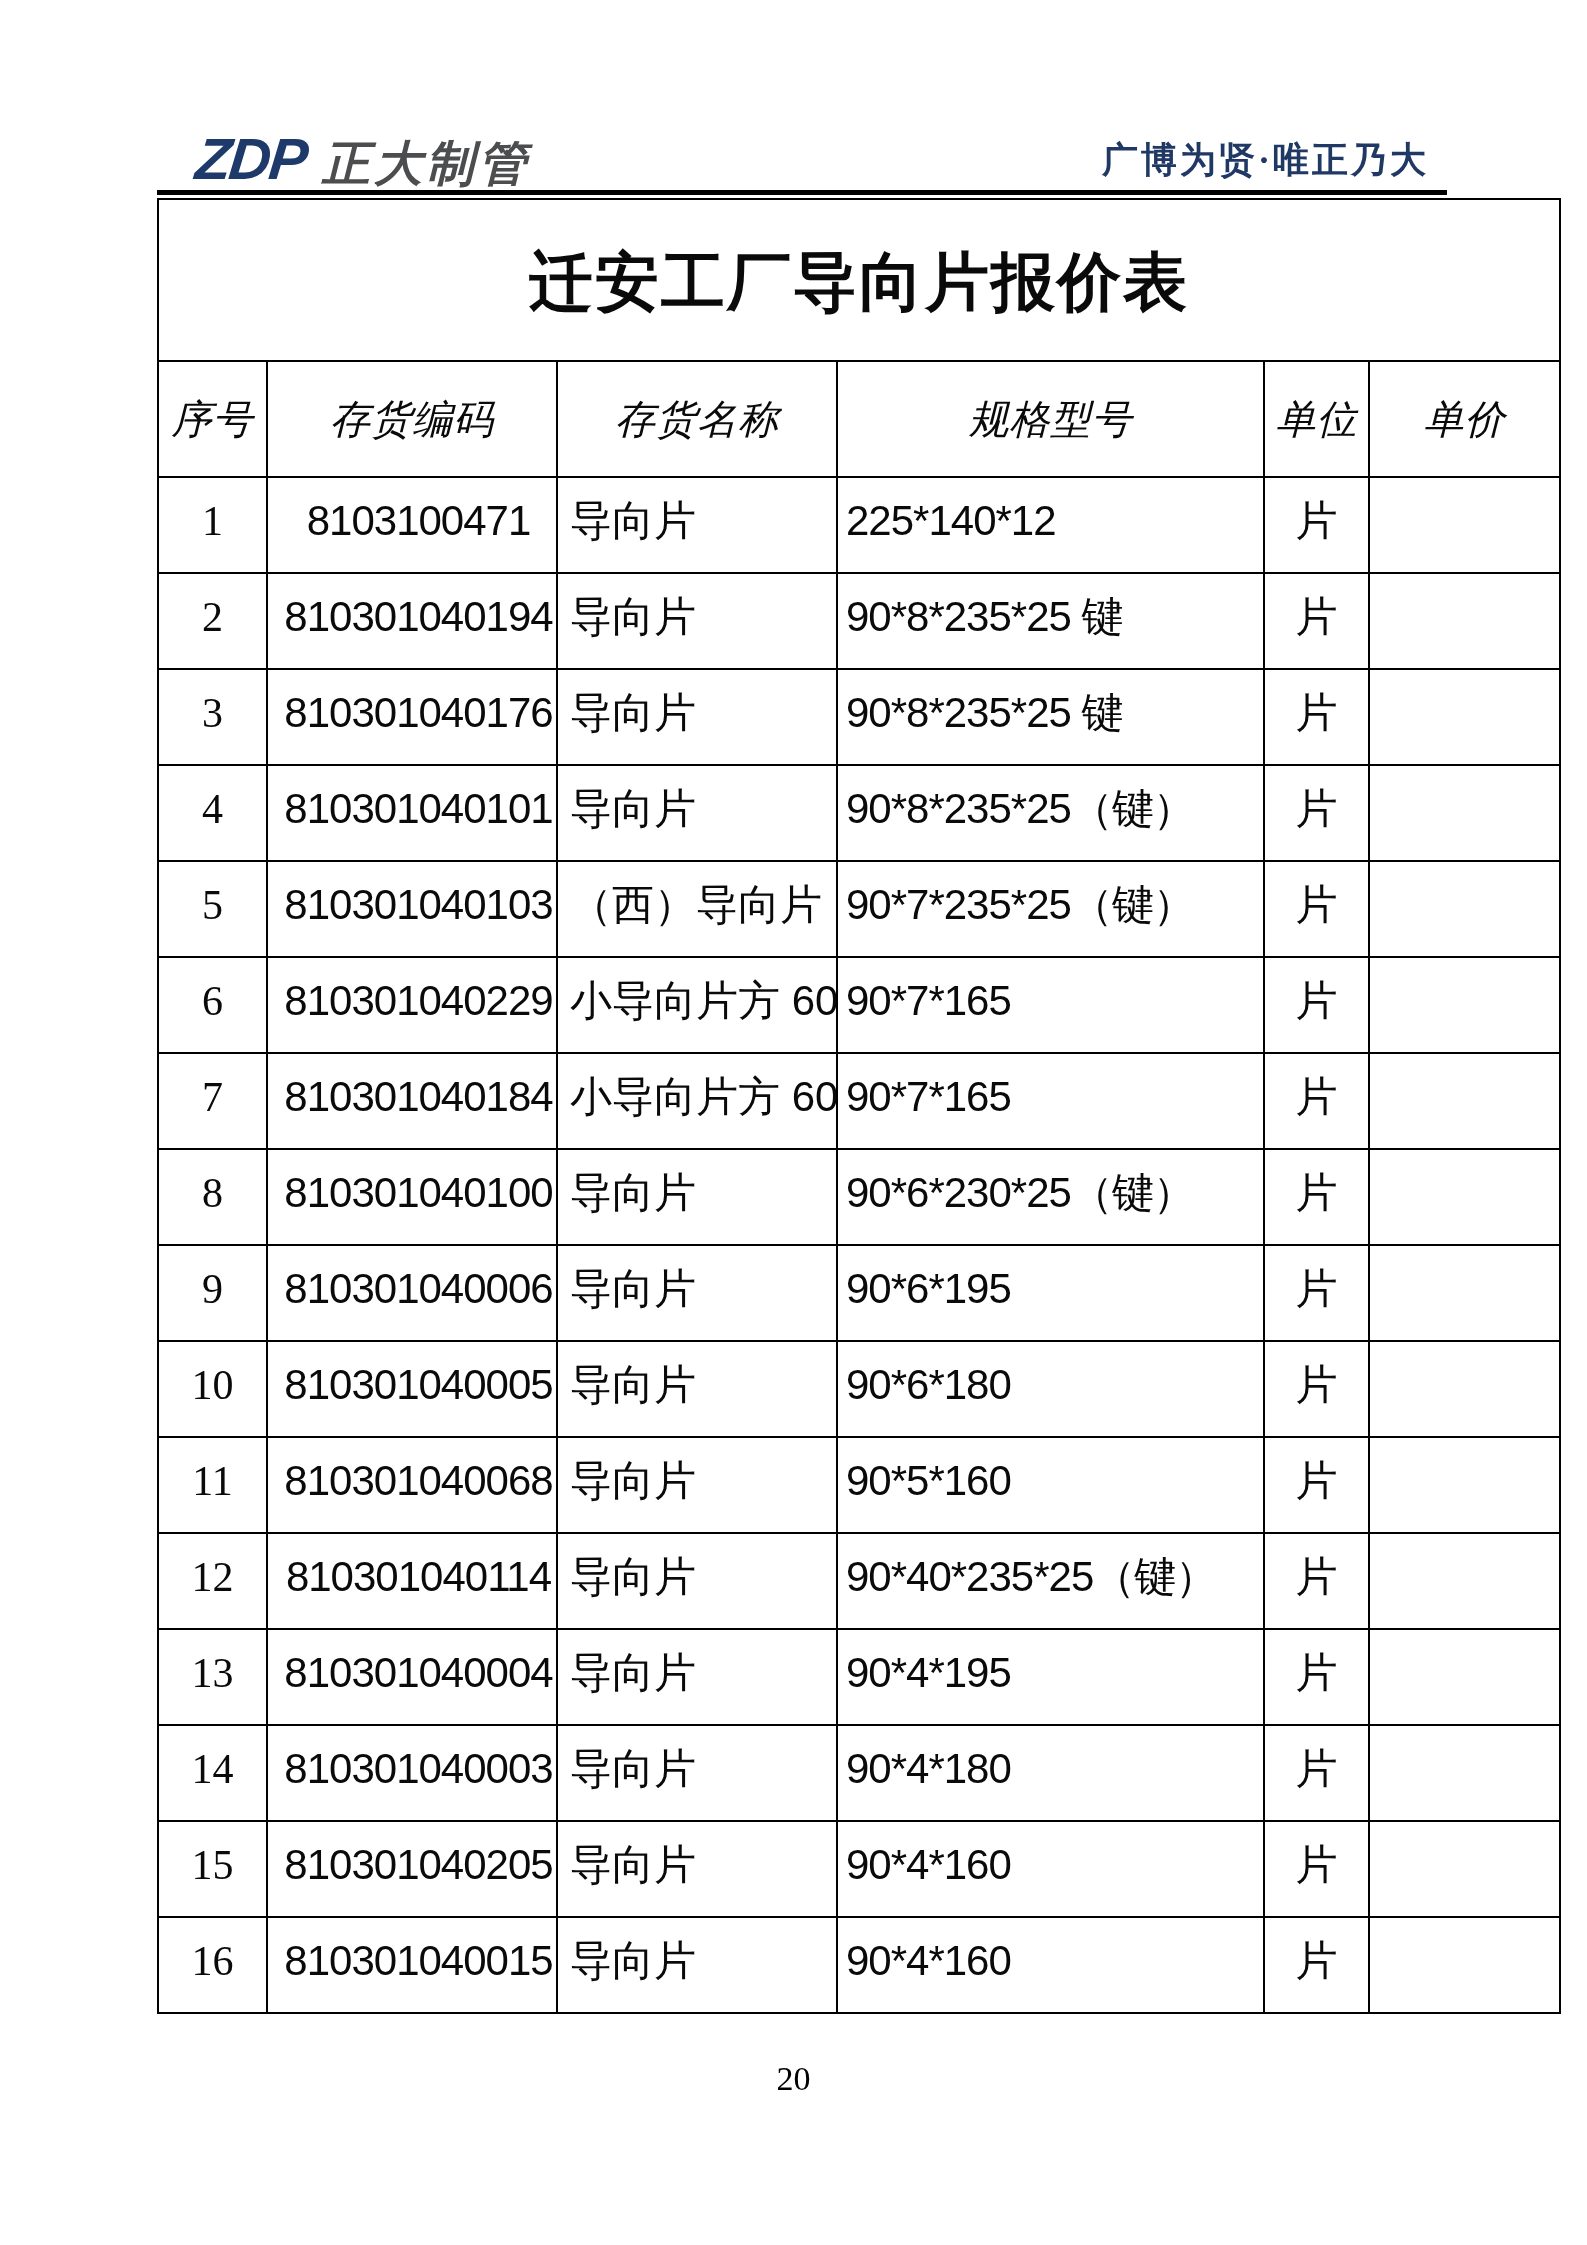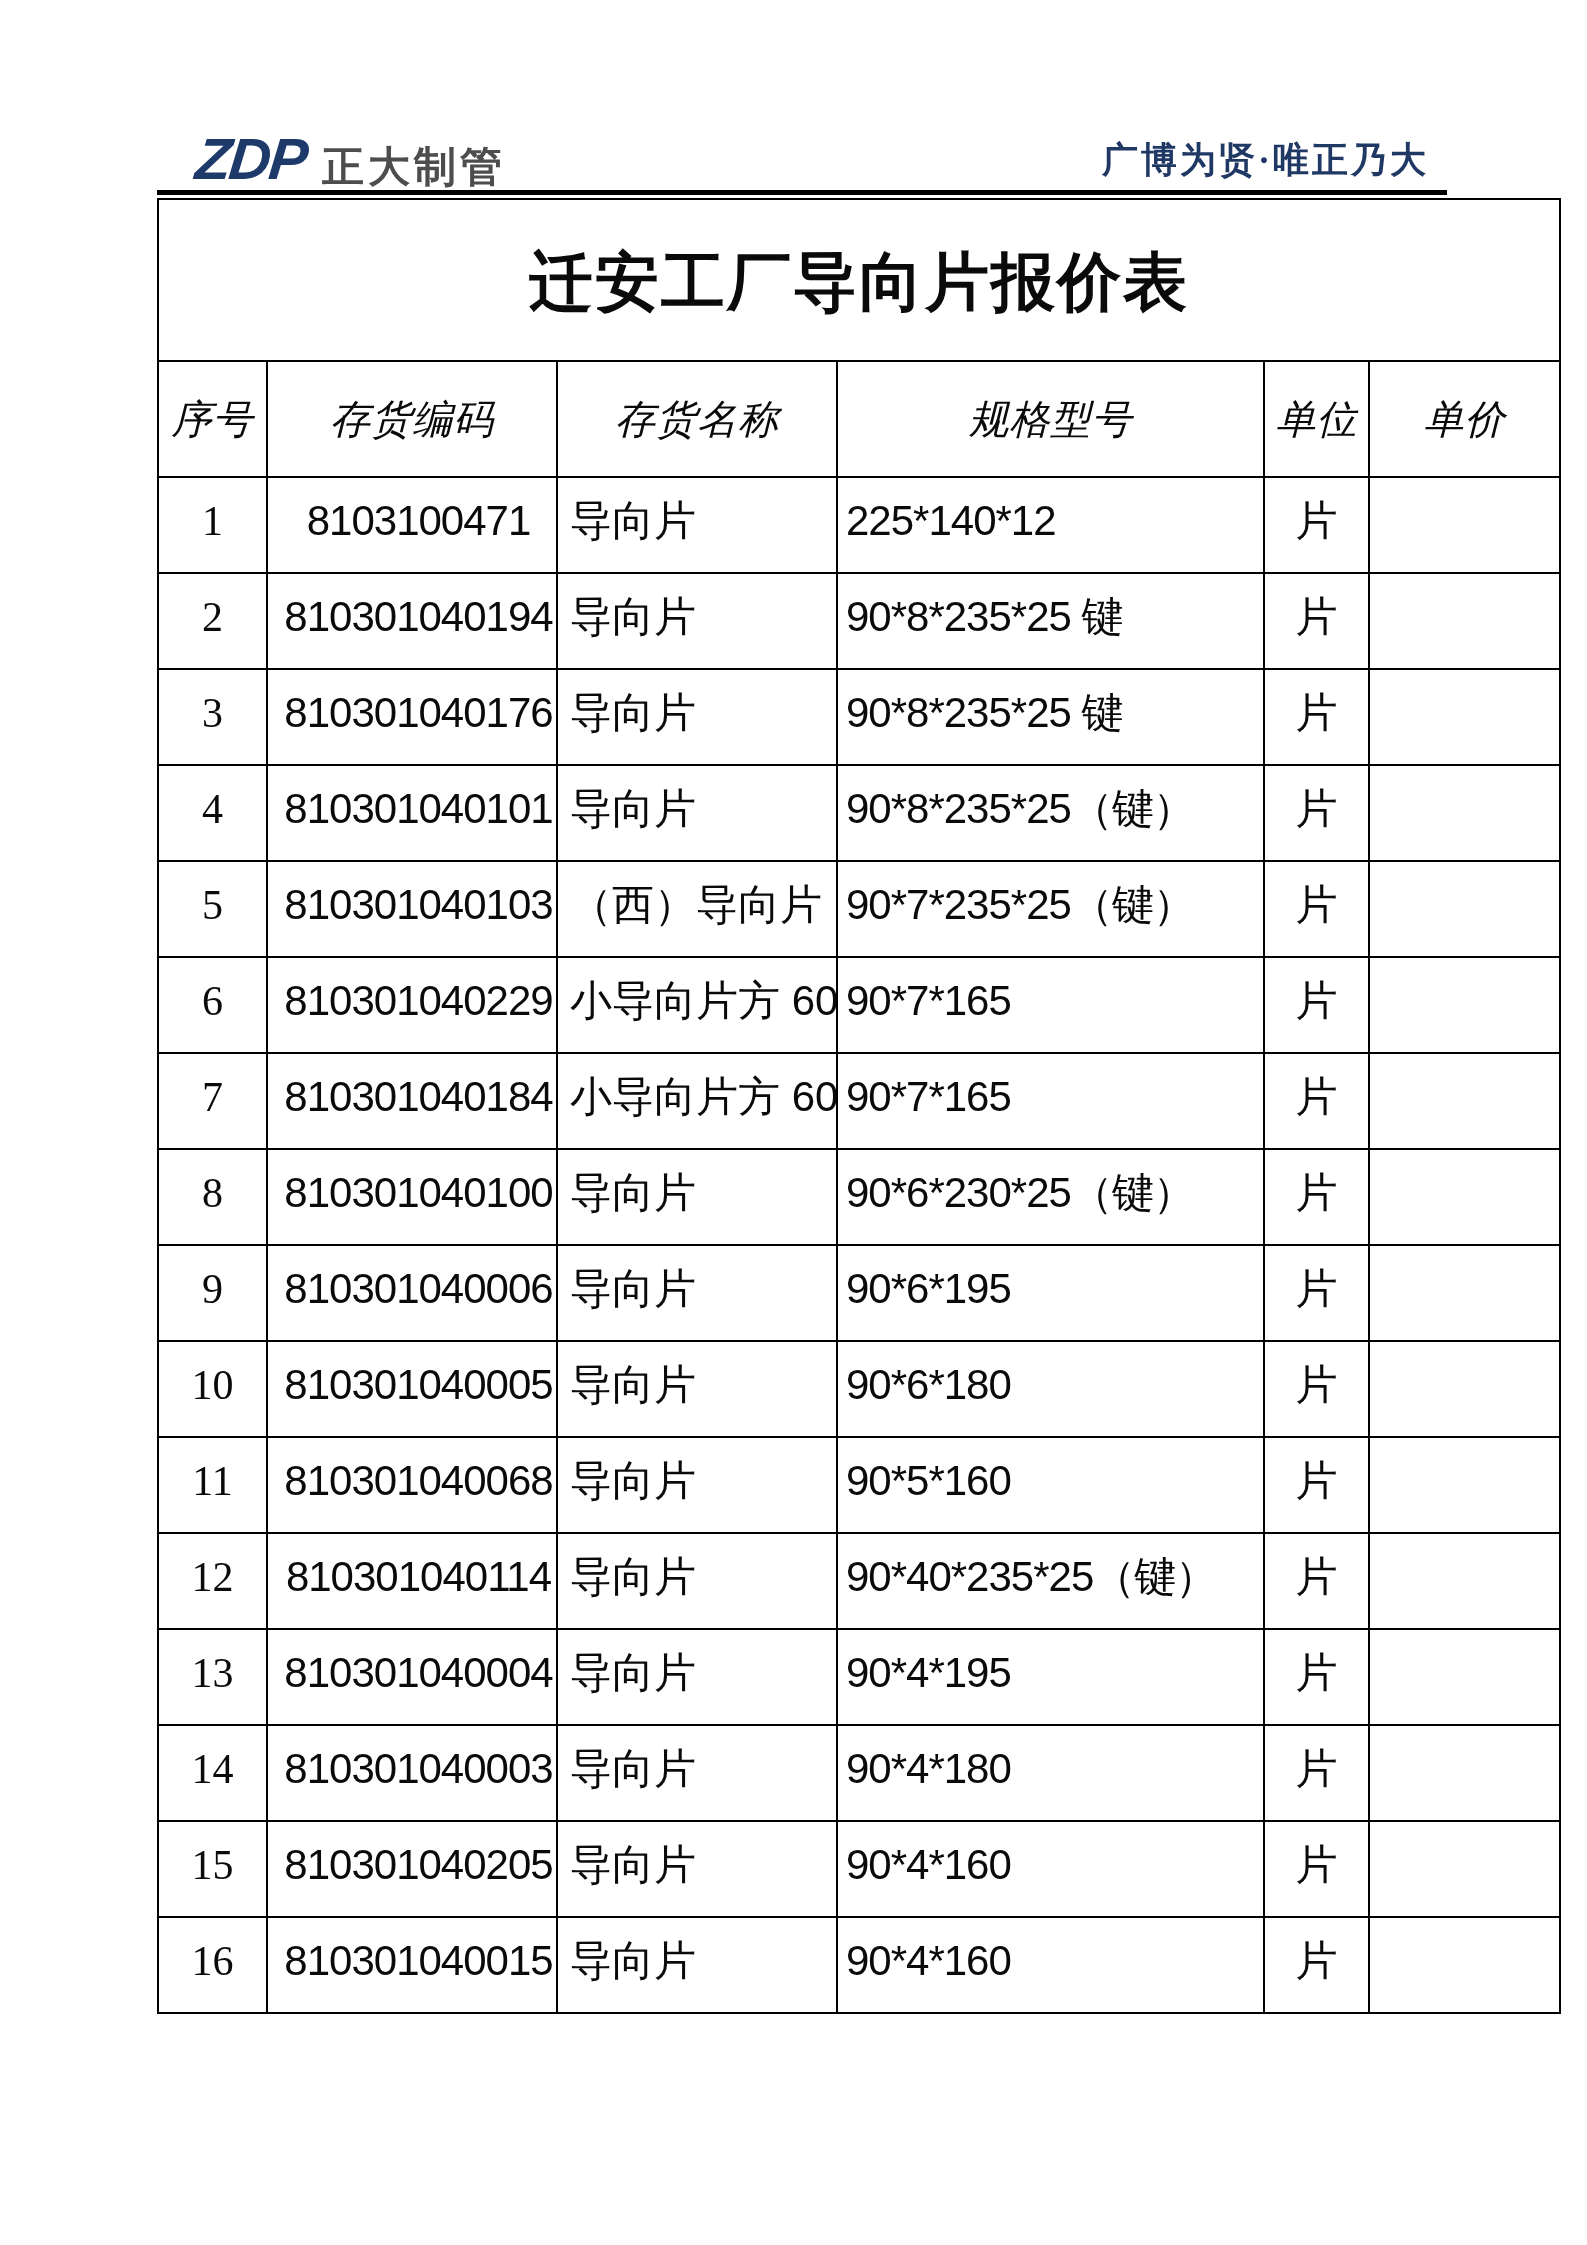--- a/index.html
+++ b/index.html
@@ -21,22 +21,23 @@
   }
   .logo-zdp {
     font-family:"Liberation Sans", sans-serif;
     font-weight:800; font-style:italic;
     font-size:58px; letter-spacing:-2px;
     color:#1d3a6b;
     transform:skewX(-6deg);
   }
   .logo-name {
     font-family:"Liberation Sans", sans-serif;
-    font-weight:700; font-size:42px; letter-spacing:4px;
+    font-weight:700; font-size:48px; letter-spacing:4px;
     color:#4c4d4f;
+    font-style:italic;
   }
   .slogan {
     position:absolute; top:142px; right:158px;
     font-family:"Liberation Serif", serif;
     font-weight:700; font-size:36px; letter-spacing:3px;
     color:#1f3864; line-height:1;
     white-space:nowrap;
   }
   .header-rule {
     position:absolute; left:157px; top:190px;
@@ -261,14 +262,15 @@
       <td class="c-code">810301040015</td>
       <td class="c-name">导向片</td>
       <td class="c-spec">90*4*160</td>
       <td class="c-unit">片</td>
       <td class="c-price"></td>
     </tr>
 
   </tbody>
   </table>
 
+  <div class="page-number">20</div>
 
 </div>
 
 </body></html>

